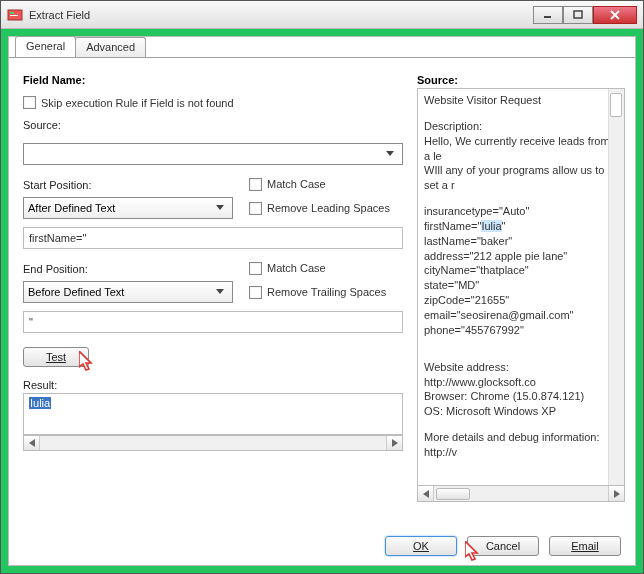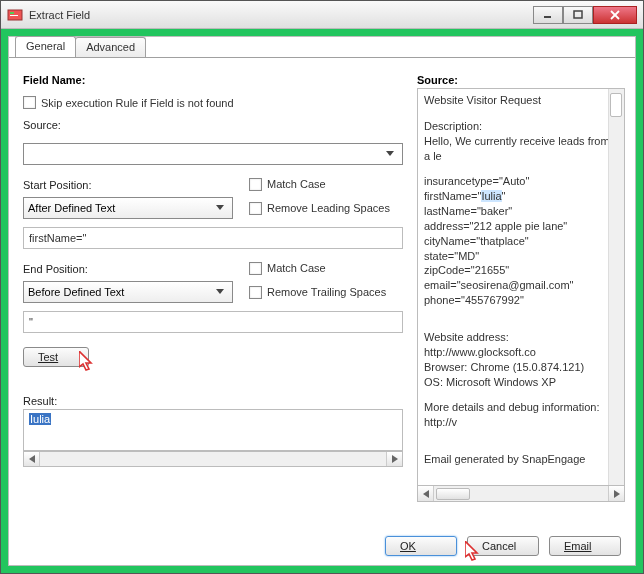--- a/index.html
+++ b/index.html
@@ -21,21 +21,21 @@
 .leftcol { width: 380px; display:flex; flex-direction:column; }
 .rightcol { flex:1; display:flex; flex-direction:column; }
 .lbl { color:#222; margin:4px 0 2px; }
 .bold { font-weight:bold; color:#000; }
 .txt { border:1px solid #bcbcbc; background:#fff; padding:3px 5px; height:22px; color:#333; width:100%; }
 .sel { border:1px solid #8a8a8a; background:linear-gradient(to bottom,#fff,#eee); padding:2px 4px; height:22px; color:#000; width:100%; display:flex; align-items:center; justify-content:space-between; }
 .arrowbtn { width:16px; height:100%; display:flex; align-items:center; justify-content:center; }
 .row { display:flex; align-items:center; gap:16px; margin-top:4px; }
 .chk { display:flex; align-items:center; gap:5px; color:#333; }
 .chkbox { width:13px; height:13px; border:1px solid #888; background:#fff; box-shadow: inset 0 0 2px #ddd; }
-.btn { border:1px solid #8a8a8a; background:linear-gradient(to bottom,#fcfcfc,#e3e3e3); padding:3px 14px; border-radius:3px; color:#222; min-width:60px; }
+.btn { border:1px solid #8a8a8a; background:linear-gradient(to bottom,#fcfcfc,#e3e3e3); padding:3px 14px; border-radius:3px; color:#222; min-width:60px; text-align:center; }
 .btn.default { border:1px solid #4a90d9; box-shadow:0 0 2px #6ab0ef; }
 .srcbox { border:1px solid #bcbcbc; background:#fff; padding:4px 6px; color:#333; height: 398px; overflow:hidden; position:relative; line-height:1.35; }
 .srcbox .scrollv { position:absolute; right:0; top:0; bottom:0; width:16px; background:#f0f0f0; border-left:1px solid #ddd; }
 .srcbox .thumb { position:absolute; right:2px; top:4px; width:12px; height:24px; background:#fff; border:1px solid #bbb; border-radius:2px; }
 .hscroll { height:16px; border:1px solid #bcbcbc; background:#f0f0f0; display:flex; align-items:center; position:relative; margin-top:0; }
 .hscroll .harrow { width:16px; height:100%; display:flex; align-items:center; justify-content:center; background:linear-gradient(#fff,#e5e5e5); border-right:1px solid #ccc; }
 .hscroll .harrow.r { border-right:none; border-left:1px solid #ccc; margin-left:auto; }
 .hscroll .hthumb { width:34px; height:12px; background:linear-gradient(#fff,#e2e2e2); border:1px solid #bbb; border-radius:2px; margin-left:2px; }
 .resultbox { border:1px solid #bcbcbc; background:#fff; height:42px; padding:3px 5px; color:#000; }
 .hl { background:#cde6ff; }
@@ -162,21 +162,21 @@
 
           <div style="height:14px"></div>
           <div class="btn" style="width:66px"><span class="underline">Test</span></div>
 
           <div style="position:relative">
             <svg class="cursor" style="left:56px; top:-16px">
               <polygon points="0,0 0,16 4,13 7,19 10,18 7,12 12,12" fill="#fff" stroke="#d33" stroke-width="1.6"></polygon>
             </svg>
           </div>
 
-          <div class="lbl" style="margin-top:28px">Result:</div>
+          <div class="lbl" style="margin-top:12px">Result:</div>
           <div class="resultbox">
             <span class="selh">Iulia</span>
           </div>
           <div class="hscroll">
             <div class="harrow">
                 <svg width="6" height="8">
                   <polygon points="6,0 6,8 0,4" fill="#666"></polygon>
                 </svg>
               </div>
             <div class="harrow r">
@@ -187,20 +187,21 @@
           </div>
         </div>
 
         <div class="rightcol">
           <div class="lbl bold">Source:</div>
           <div class="srcbox">
             <div>Website Visitor Request</div>
             <div style="height:11px"></div>
             <div>Description:</div>
             <div>  Hello, We currently receive leads from a le</div>
+            <div>WIll any of your programs allow us to set a r</div>
             <div style="height:11px"></div>
             <div>insurancetype="Auto"</div>
             <div><span>firstName="</span><span class="hl">Iulia</span><span>"</span></div>
             <div>lastName="baker"</div>
             <div>address="212 apple pie lane"</div>
             <div>cityName="thatplace"</div>
             <div>state="MD"</div>
             <div>zipCode="21655"</div>
             <div>email="seosirena@gmail.com"</div>
             <div>phone="455767992"</div>

